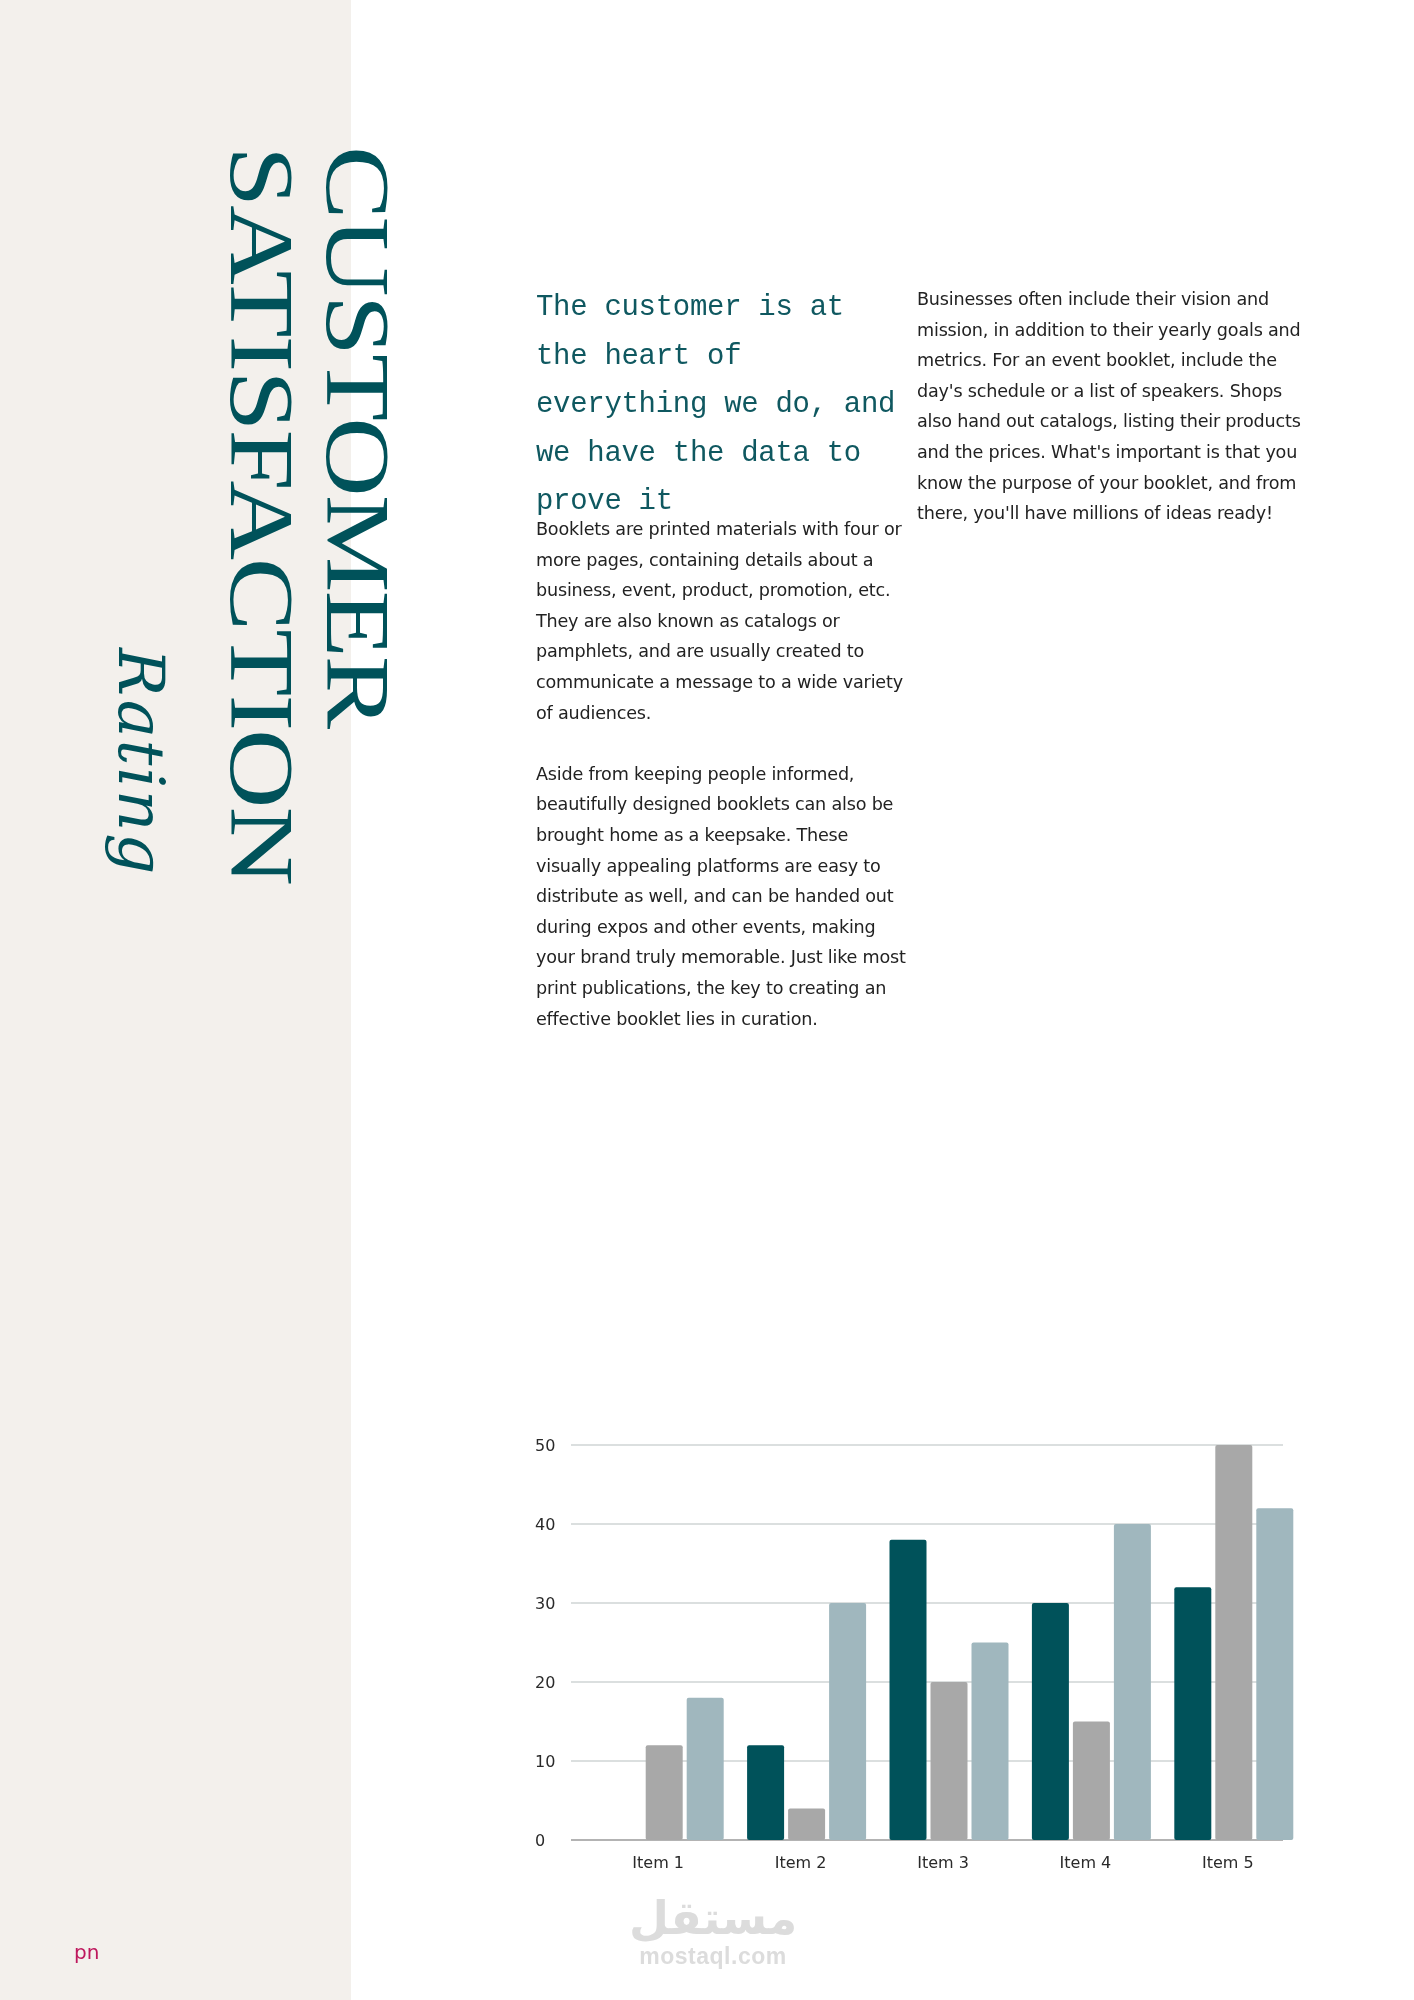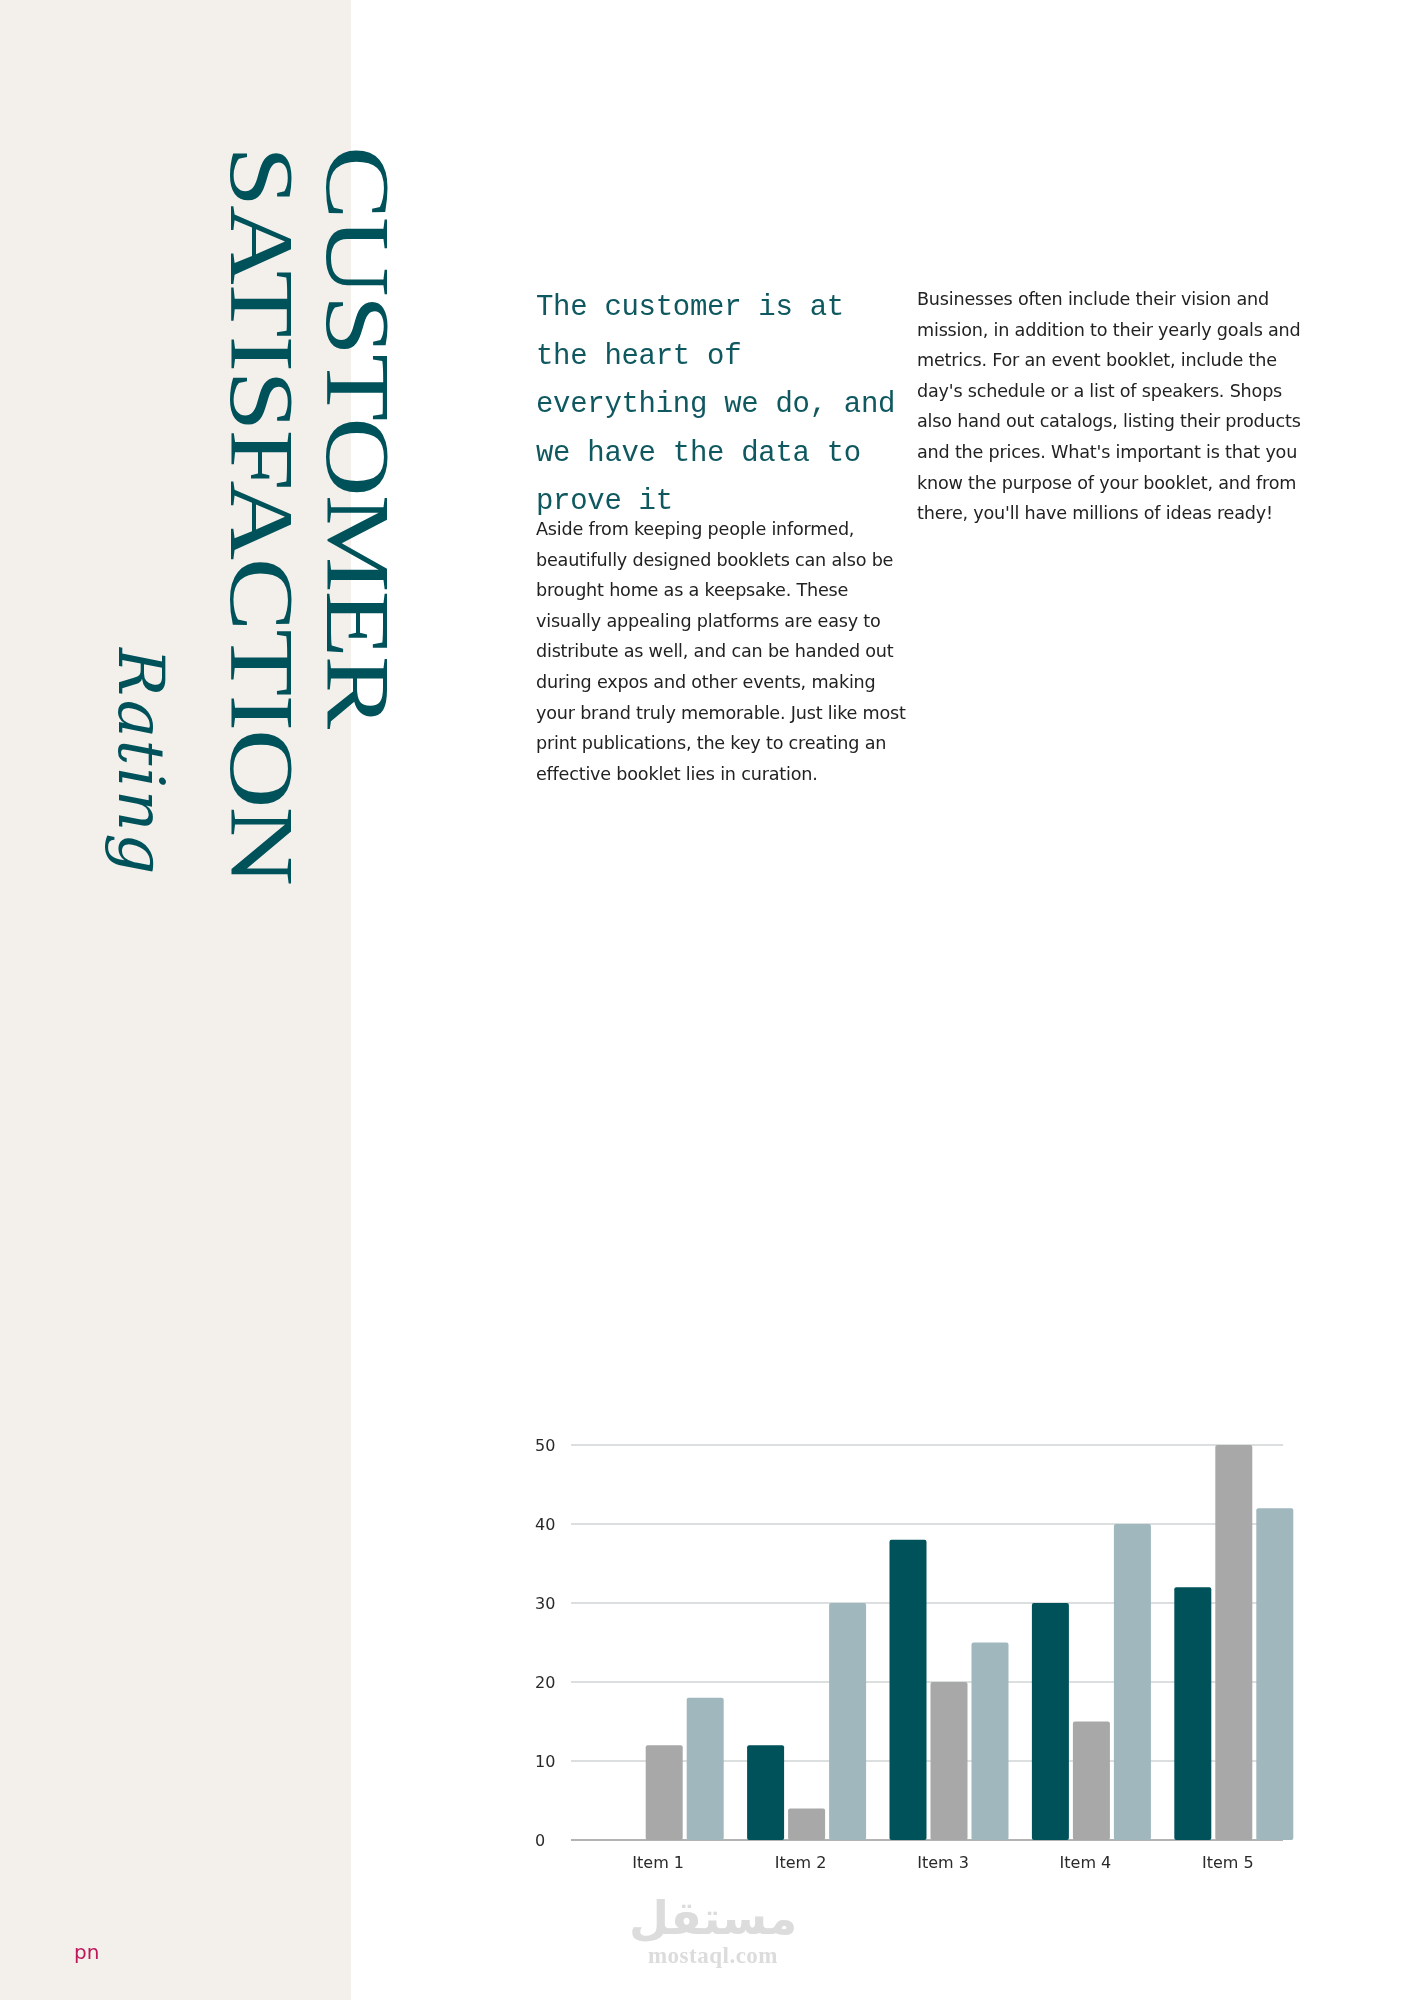--- a/index.html
+++ b/index.html
@@ -30,34 +30,35 @@
   .col2 { left: 917px; top: 284px; width: 385px; }
 
   .chart { position: absolute; left: 520px; top: 1420px; width: 780px; height: 460px; }
   .chart svg { width: 100%; height: 100%; overflow: visible; }
   .chart text { font-family: "DejaVu Sans", sans-serif; font-size: 16px; fill: #2a2a2a; }
 
   .page-num { position: absolute; left: 74px; top: 1940px; font-size: 20px; color: #be185d; font-family: "DejaVu Sans", sans-serif; }
 
   .watermark { position: absolute; left: 613px; top: 1893px; width: 200px; text-align: center; color: #dcdcdc; }
   .watermark .ar { font-size: 46px; line-height: 50px; font-weight: 700; font-family: "DejaVu Sans", sans-serif; }
-  .watermark .en { font-size: 23px; line-height: 26px; font-weight: 700; font-family: Liberation Serif, serif; letter-spacing: 0.5px; }
+  .watermark .en { font-size: 23px; line-height: 26px; font-weight: 700; font-family: Liberation Sans, sans-serif; letter-spacing: 0.5px; }
 </style>
 </head>
 <body>
 
 <div class="sidebar"></div>
 
 <div class="vtitle line1">CUSTOMER</div>
 <div class="vtitle line2">SATISFACTION</div>
 <div class="script">Rating</div>
 
 <div class="headline">The customer is at the heart of everything we do, and we have the data to prove it</div>
 
 <div class="col col1">
+  <p>Booklets are printed materials with four or more pages, containing details about a business, event, product, promotion, etc. They are also known as catalogs or pamphlets, and are usually created to communicate a message to a wide variety of audiences.</p>
   <p>Aside from keeping people informed, beautifully designed booklets can also be brought home as a keepsake. These visually appealing platforms are easy to distribute as well, and can be handed out during expos and other events, making your brand truly memorable. Just like most print publications, the key to creating an effective booklet lies in curation.</p>
 </div>
 
 <div class="col col2">
   <p>Businesses often include their vision and mission, in addition to their yearly goals and metrics. For an event booklet, include the day's schedule or a list of speakers. Shops also hand out catalogs, listing their products and the prices. What's important is that you know the purpose of your booklet, and from there, you'll have millions of ideas ready!</p>
 </div>
 
 <div class="chart">
   <svg id="chart-svg" viewBox="0 0 780 460">
       <line x1="51" x2="763" y1="420" y2="420" stroke="#9a9a9a" stroke-width="1.5"></line>

